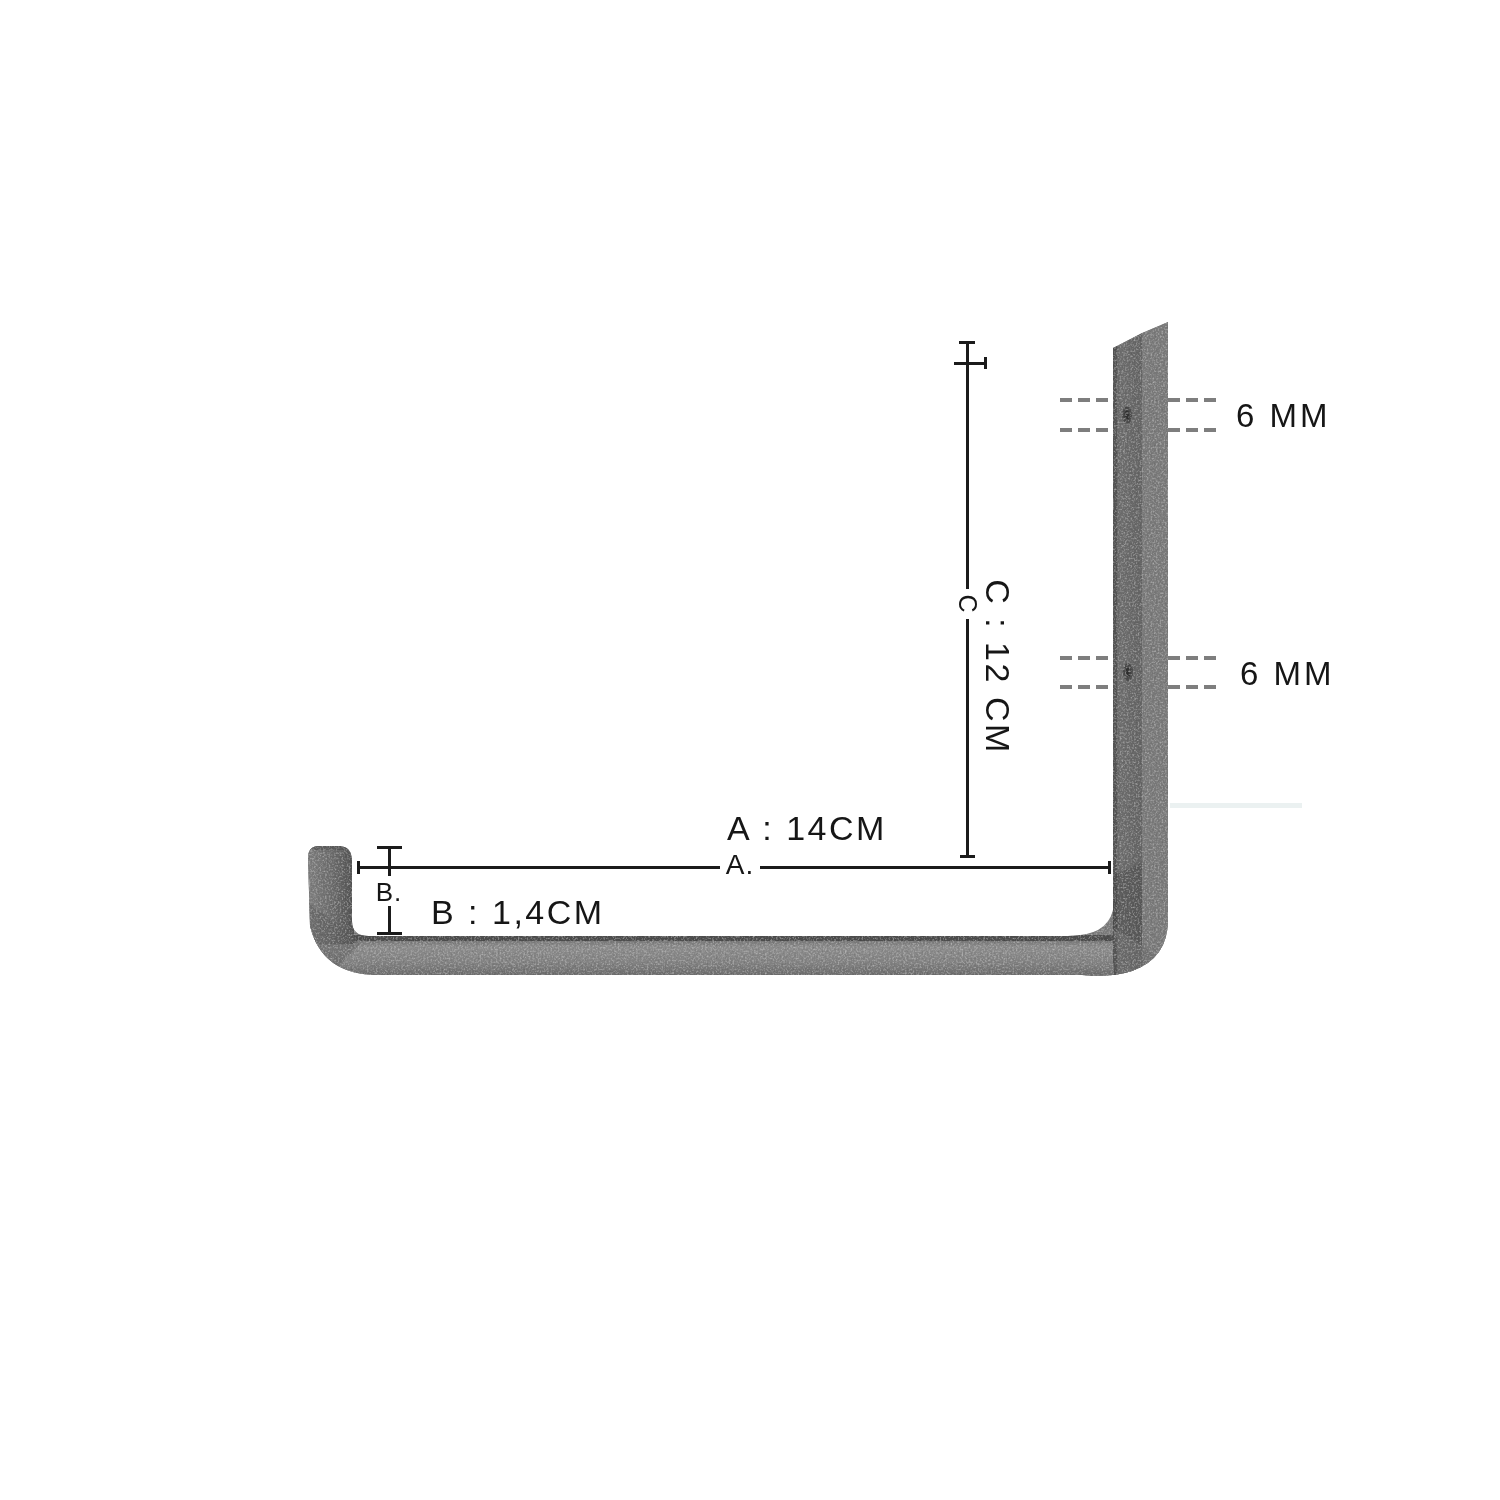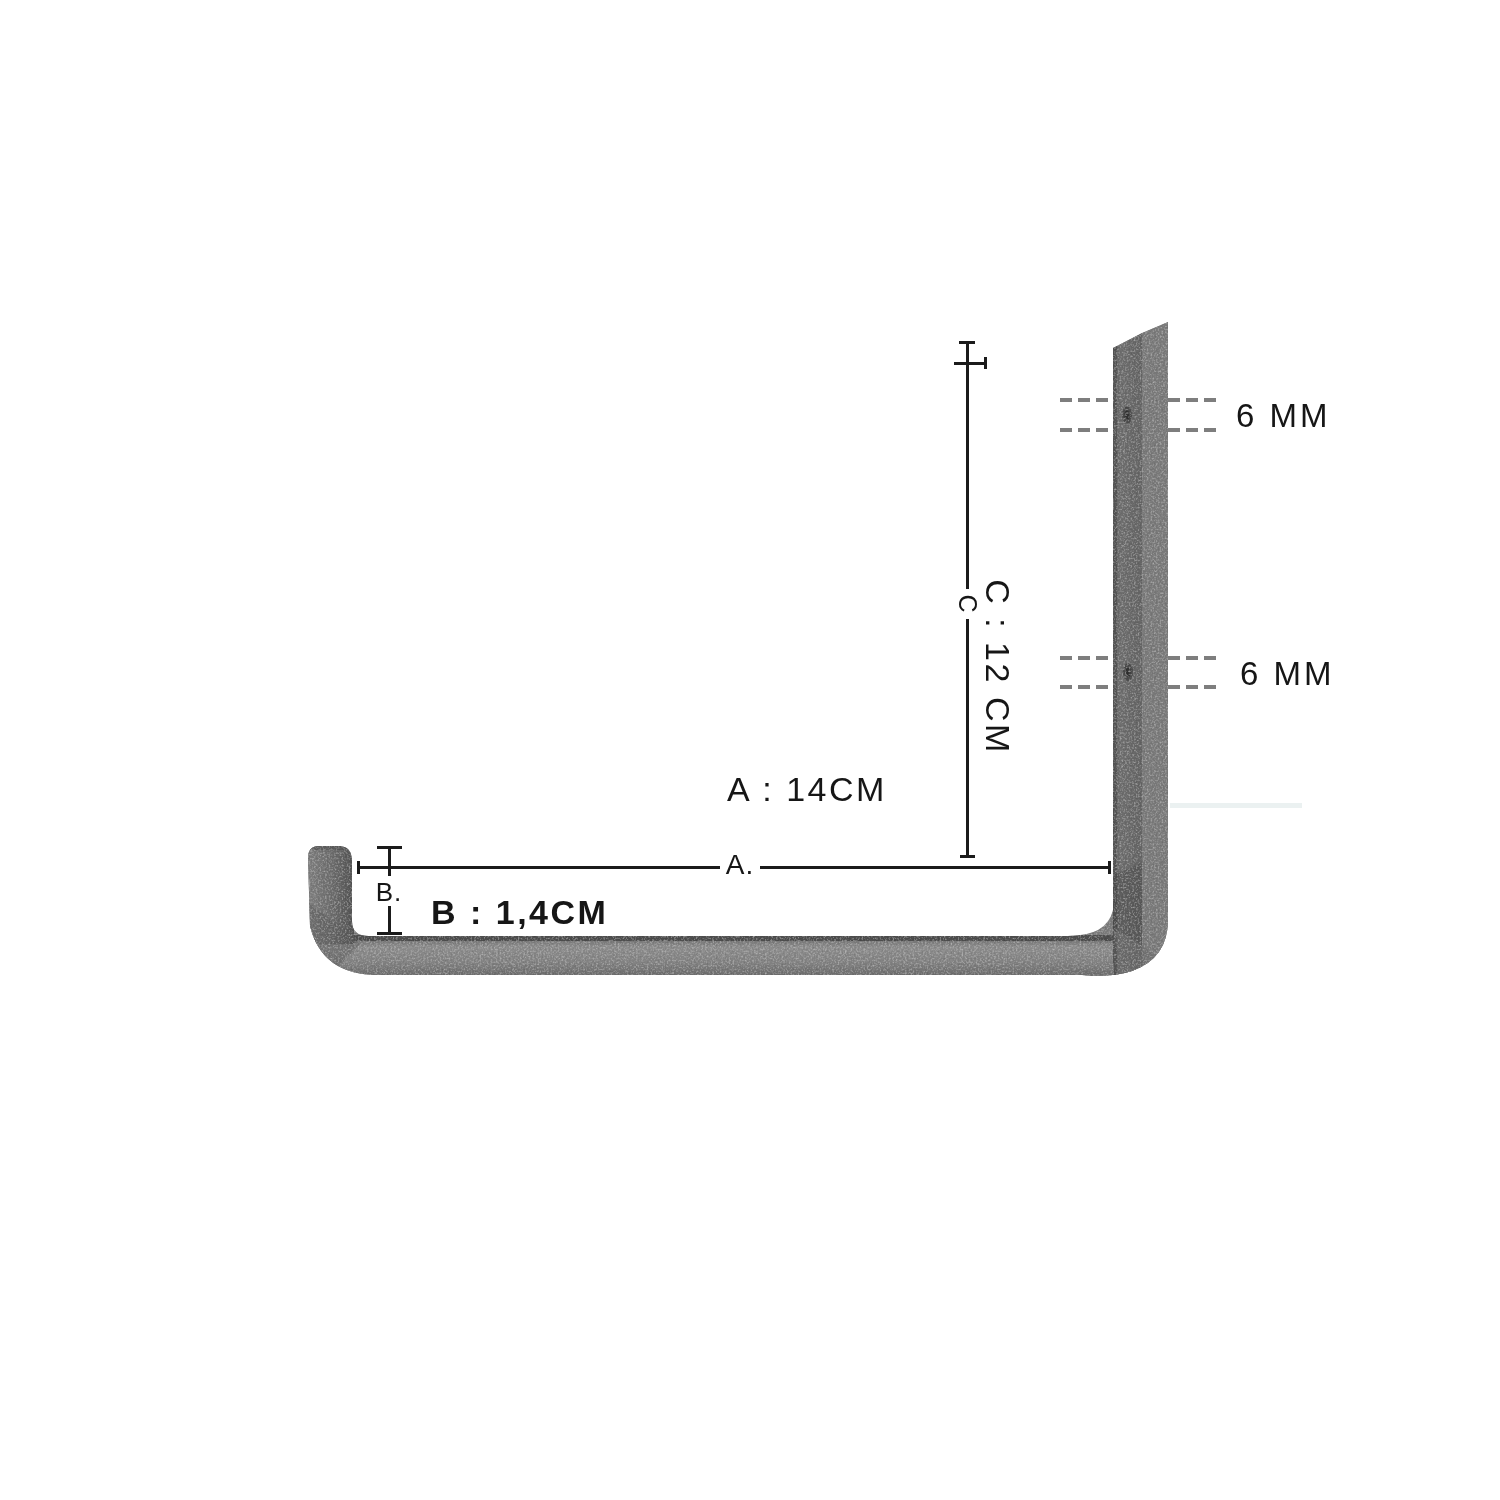--- a/index.html
+++ b/index.html
@@ -131,28 +131,28 @@
     </g>
   </svg>
 
   <div class="artifact" style="left:1170px; top:803px; width:132px; height:5px;"></div>
 
   <div class="line" style="left:359px; top:866px; width:361px; height:3px;"></div>
   <div class="line" style="left:760px; top:866px; width:350px; height:3px;"></div>
   <div class="line" style="left:357px; top:861px; width:3px; height:13px;"></div>
   <div class="line" style="left:1108px; top:861px; width:3px; height:13px;"></div>
   <div class="line-label" style="left:716px; top:849px; width:48px;">A.</div>
-  <div class="dim-label" style="left:727px; top:770px;">A : 14CM</div>
+  <div class="dim-label" style="left:727px; top:809px;">A : 14CM</div>
 
   <div class="line" style="left:377px; top:846px; width:25px; height:3px;"></div>
   <div class="line" style="left:388px; top:849px; width:3px; height:27px;"></div>
   <div class="line-label" style="left:370px; top:877px; width:38px; font-size:26px;">B.</div>
   <div class="line" style="left:388px; top:906px; width:3px; height:27px;"></div>
   <div class="line" style="left:377px; top:932px; width:25px; height:3px;"></div>
-  <div class="dim-label" style="left:431px; top:893px;font-weight:bold;">B : 1,4CM</div>
+  <div class="dim-label" style="left:431px; top:893px;">B : 1,4CM</div>
 
   <div class="line" style="left:959px; top:341px; width:16px; height:3px;"></div>
   <div class="line" style="left:954px; top:362px; width:32px; height:3px;"></div>
   <div class="line" style="left:984px; top:357px; width:3px; height:12px;"></div>
   <div class="line" style="left:966px; top:343px; width:3px; height:246px;"></div>
   <div class="line-label rot90" style="left:967px; top:604px; font-size:25px;">C</div>
   <div class="line" style="left:966px; top:619px; width:3px; height:238px;"></div>
   <div class="line" style="left:960px; top:855px; width:15px; height:3px;"></div>
   <div class="dim-label rot90" style="left:997px; top:667px;">C : 12 CM</div>
 

